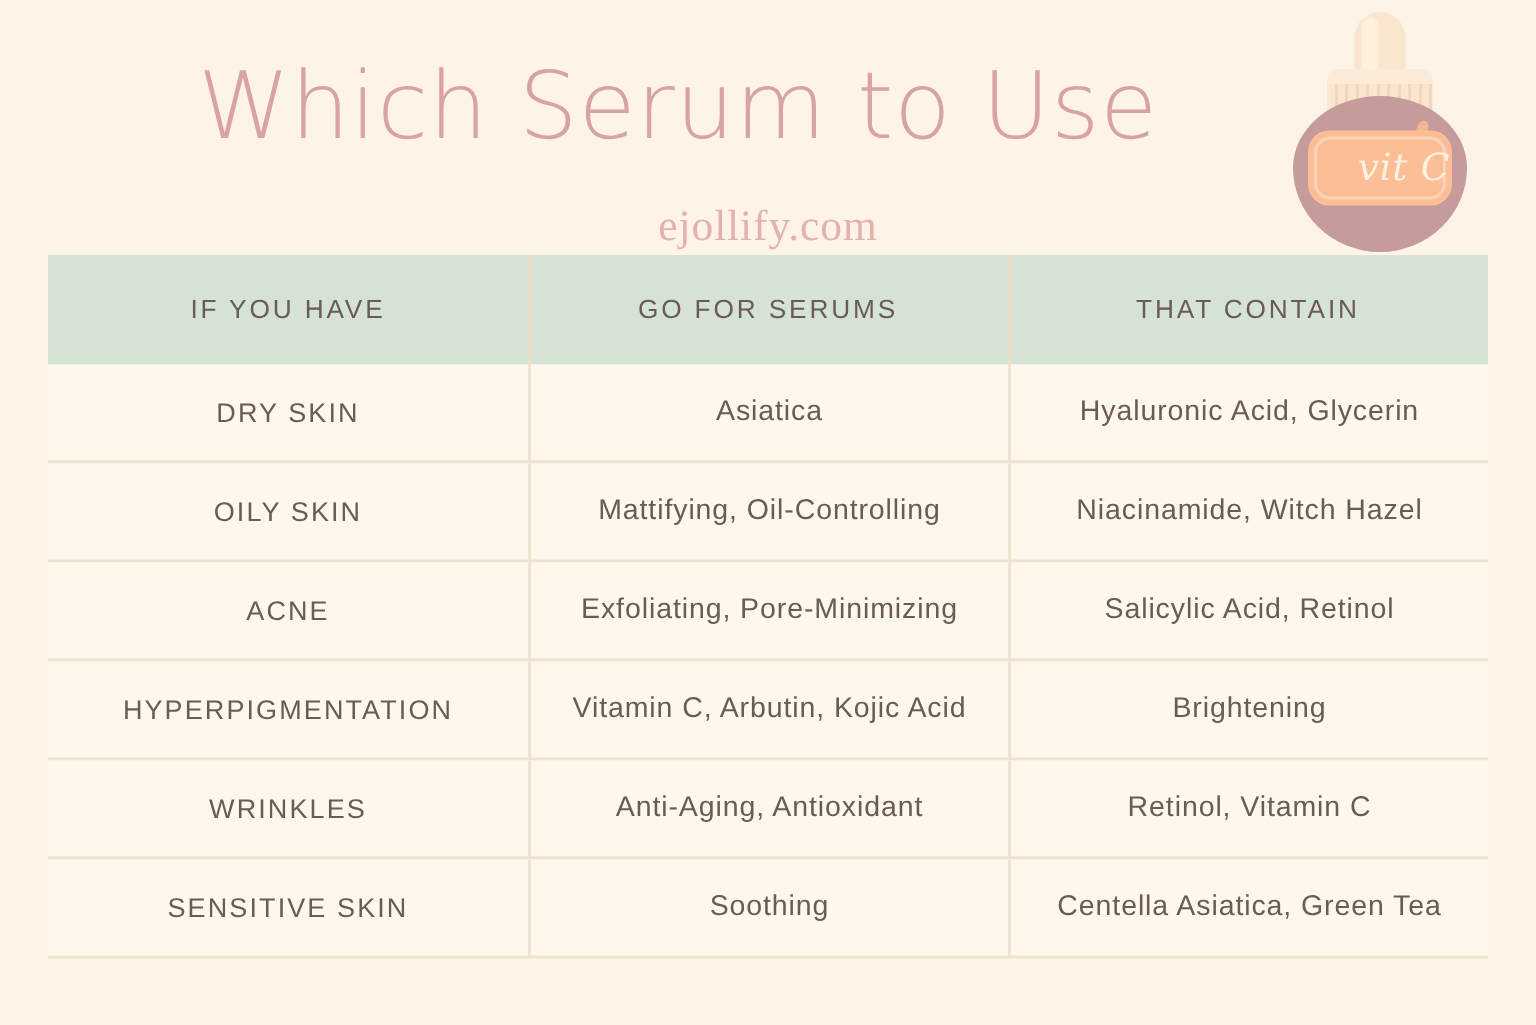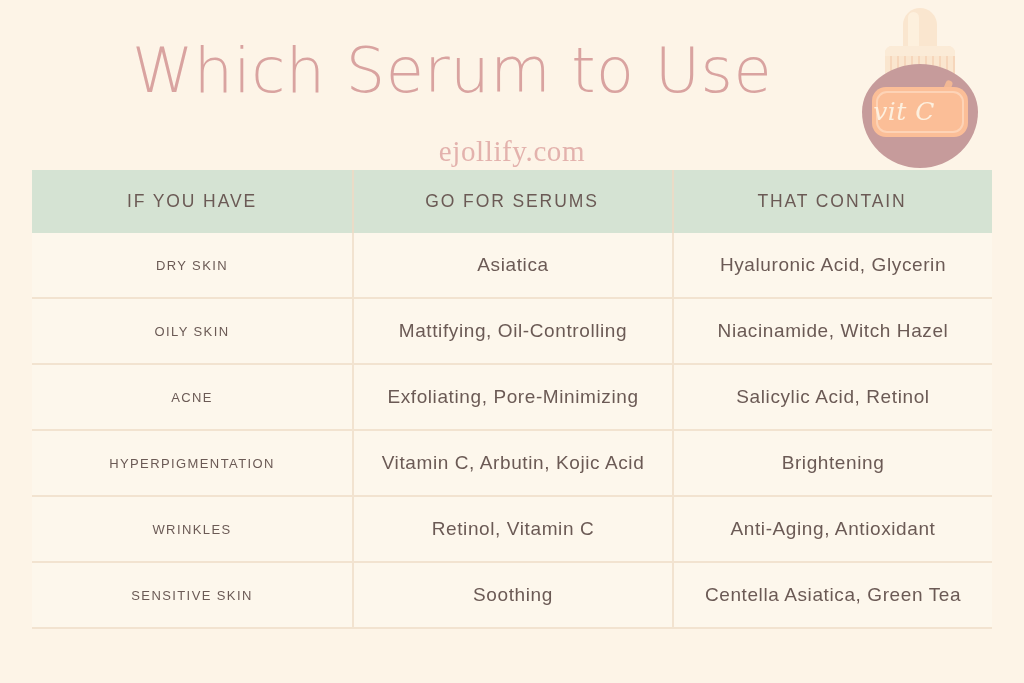--- a/index.html
+++ b/index.html
@@ -150,21 +150,21 @@
     height: 42px;
     border: 2px solid #fdd3b6;
     border-radius: 11px;
     box-sizing: border-box;
   }
   .bottle-label-text {
     position: absolute;
     left: 0;
     top: 81px;
     width: 96px;
-    margin-left: 11px;
+    margin-left: 43px;
     height: 50px;
     line-height: 50px;
     text-align: center;
     font-family: "DejaVu Serif", serif;
     font-style: italic;
     font-size: 25px;
     color: #fdf0df;
     letter-spacing: 0.5px;
   }
 
@@ -173,21 +173,21 @@
     position: absolute;
     left: 32px;
     top: 170px;
     width: 960px;
   }
   .row {
     display: flex;
     width: 960px;
   }
   .head-row {
-    height: 63px;
+    height: 73px;
     background: #d5e3d3;
   }
   .head-row .cell {
     border: none;
     color: #6b5a55;
     font-size: 17.5px;
     letter-spacing: 1.9px;
   }
   .head-row .cell + .cell {
     box-shadow: inset 2px 0 0 #eadcc7;
@@ -208,21 +208,21 @@
     text-align: center;
     color: #6b5a55;
     font-size: 19px;
     letter-spacing: 0.6px;
     padding: 0 10px;
   }
   .col-0 { width: 320px; }
   .col-1 { width: 320px; }
   .col-2 { width: 320px; }
   .cell.c0 {
-    font-size: 13px;
+    font-size: 18px;
     letter-spacing: 1.4px;
   }
 </style>
 </head>
 <body>
 
 <div class="masthead">
   <div class="title">Which Serum to Use</div>
   <div class="subtitle">ejollify.com</div>
 </div>
@@ -270,22 +270,22 @@
   </div>
 
   <div class="row body-row">
     <div class="cell c0 col-0">HYPERPIGMENTATION</div>
     <div class="cell col-2">Vitamin C, Arbutin, Kojic Acid</div>
     <div class="cell col-1">Brightening</div>
   </div>
 
   <div class="row body-row">
     <div class="cell c0 col-0">WRINKLES</div>
+    <div class="cell col-1">Anti-Aging, Antioxidant</div>
     <div class="cell col-2">Retinol, Vitamin C</div>
-    <div class="cell col-1">Anti-Aging, Antioxidant</div>
   </div>
 
   <div class="row body-row">
     <div class="cell c0 col-0">SENSITIVE SKIN</div>
     <div class="cell col-1">Soothing</div>
     <div class="cell col-2">Centella Asiatica, Green Tea</div>
   </div>
 
 </div>
 

